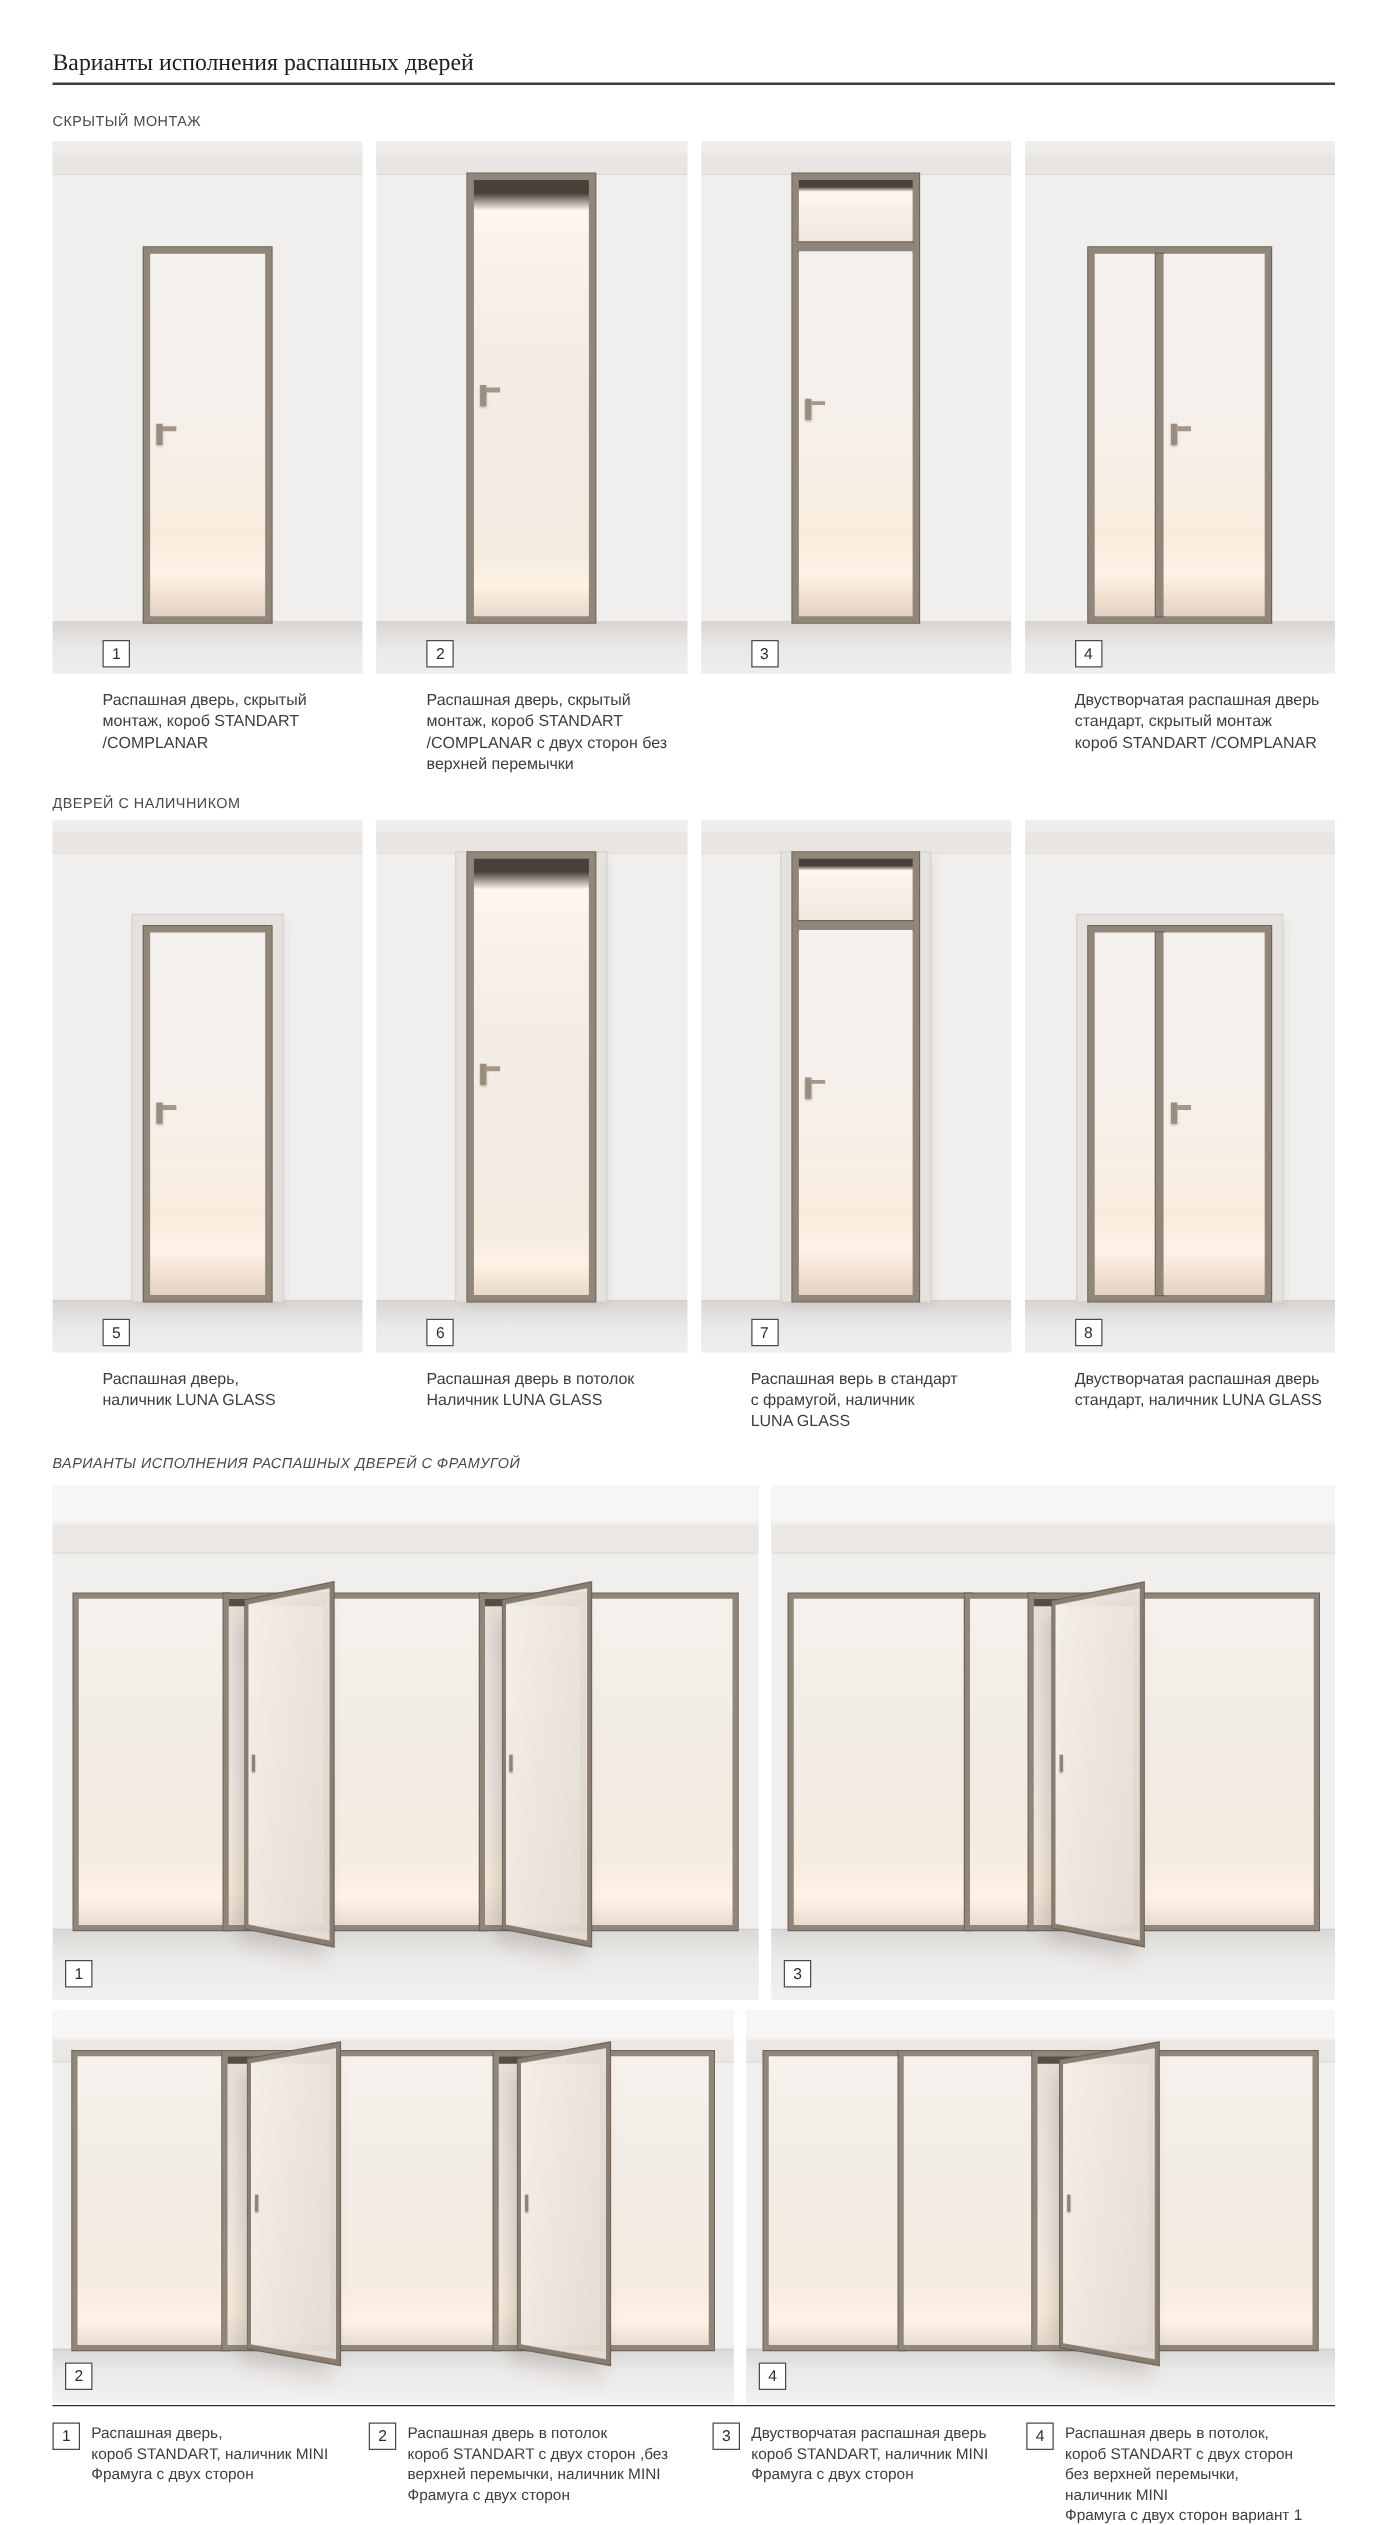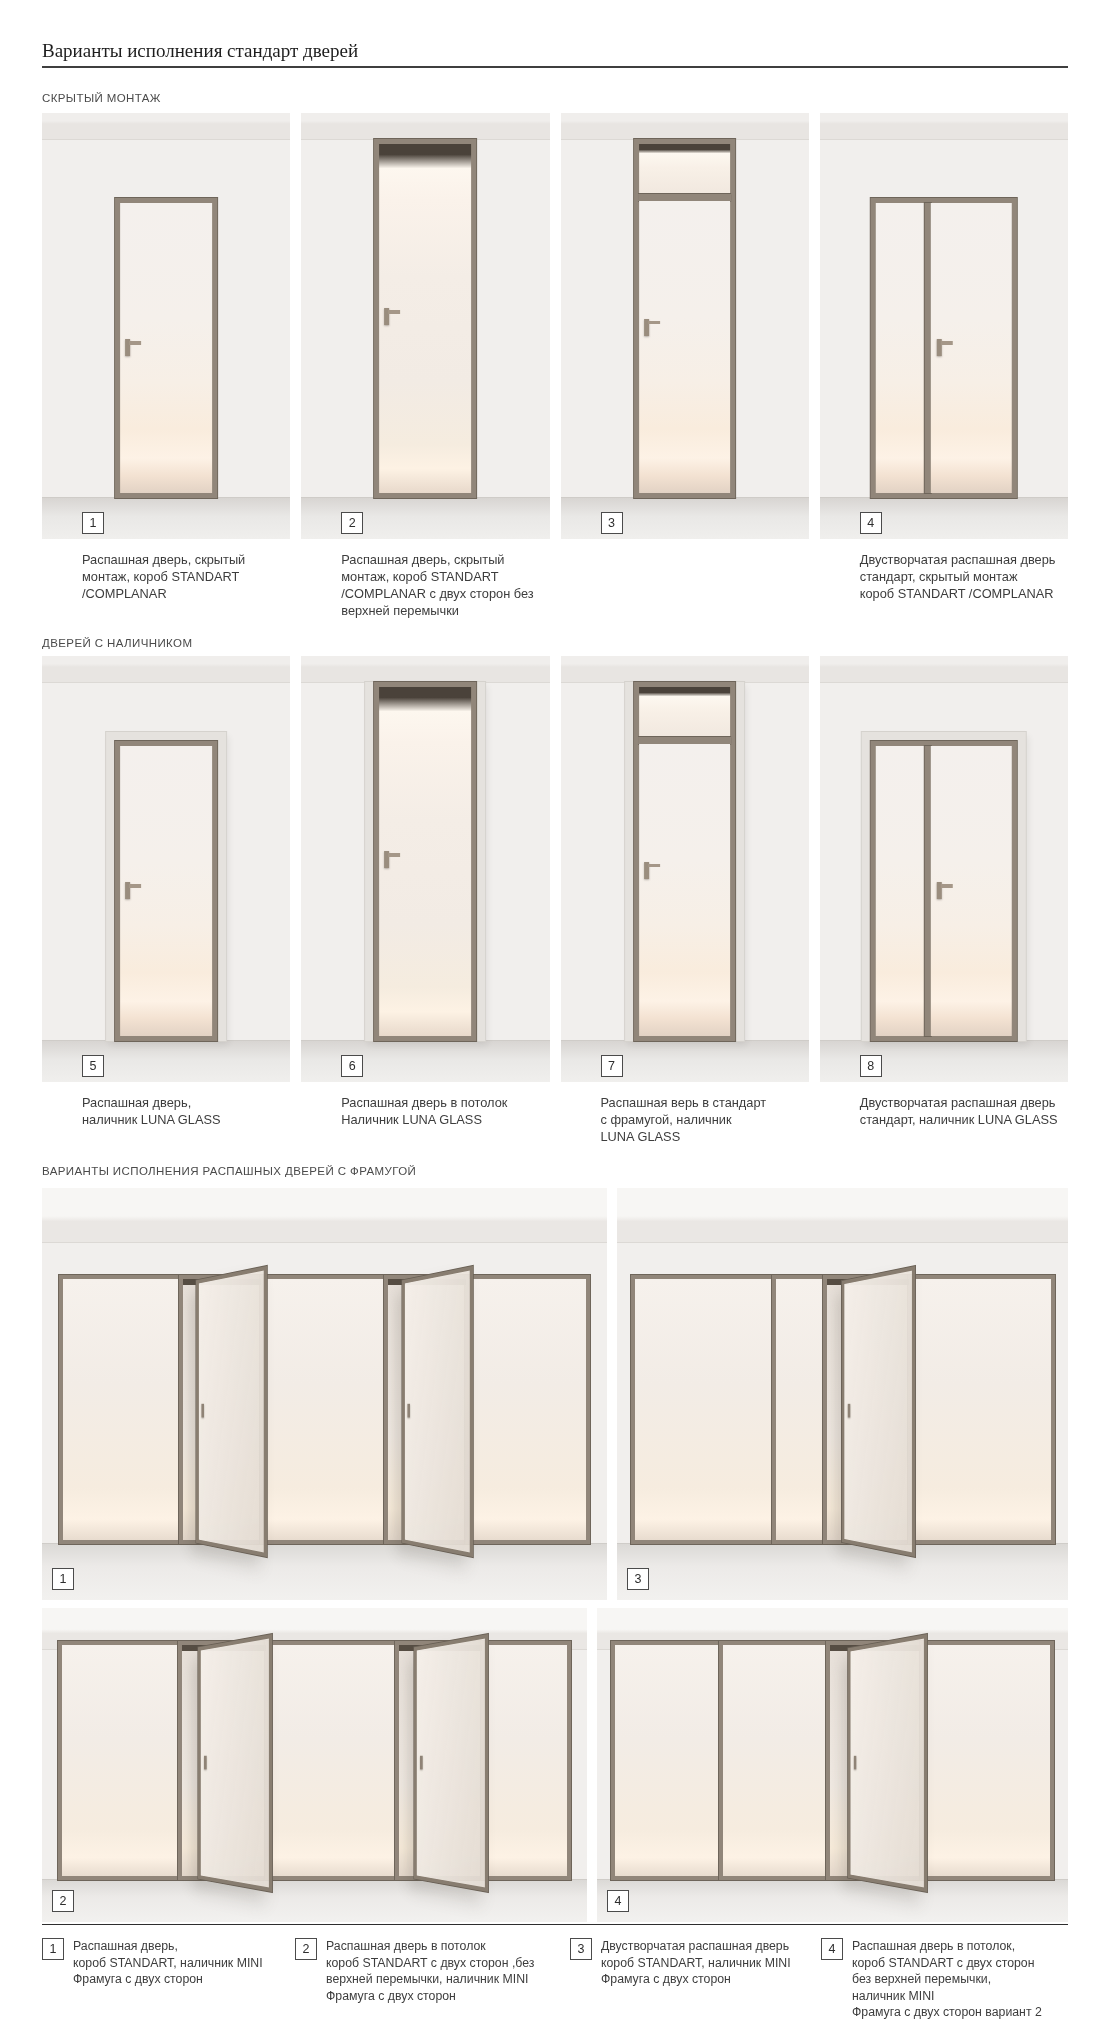--- a/index.html
+++ b/index.html
@@ -10,21 +10,21 @@
   .page-title{font-family:"Liberation Serif",serif;font-size:19px;line-height:22px;font-weight:400;color:#1d1d1d;margin:0;}
   .title-rule{height:2px;background:var(--line,#3f3f3f);margin-top:4px;}
 
   
   .sec-label{font-size:11.5px;line-height:13px;letter-spacing:.4px;color:#4a4a4a;}
   .sec1{margin-top:24px;}
   .sec2{margin-top:18px;}
   .sec3{margin-top:20px;}
   .sec1 .sec-label{margin-bottom:8px;}
   .sec2 .sec-label{margin-bottom:6px;}
-  .sec3 .sec-label{margin-bottom:10px;}
+  .sec3 .sec-label{margin-bottom:10px;font-style:italic;}
 
   
   .cards4{display:grid;grid-template-columns:repeat(4,1fr);gap:11px;}
   .card{margin:0;}
   .caption{margin:12px 0 0;padding-left:40px;font-size:12.8px;line-height:17px;white-space:pre-line;color:var(--text,#3d3d3d);}
 
   
   .photo{position:relative;background:var(--wall,#f1efed);overflow:hidden;}
   .photo-sm{height:426px;}
   .sc-ceiling{position:absolute;top:0;left:0;right:0;height:26px;
@@ -88,21 +88,21 @@
   .bottom-rule{height:1px;background:#2e2e2e;margin-top:2px;}
   .bottom-captions{display:grid;grid-template-columns:253px 275px 251px 247px;margin-top:13px;}
   .bcap{display:flex;gap:9px;padding-right:14px;}
   .bcap .bcap-text{font-size:12.3px;line-height:16.5px;white-space:pre-line;color:var(--text,#3d3d3d);}
 </style>
 </head>
 <body>
 
 <div class="page">
 
-  <h1 class="page-title">Варианты исполнения стандарт дверей</h1>
+  <h1 class="page-title">Варианты исполнения распашных дверей</h1>
   <div class="title-rule"></div>
 
   <div class="section sec1">
     <div class="sec-label">СКРЫТЫЙ МОНТАЖ</div>
     <div class="cards4">
       <figure class="card">
         <div class="photo photo-sm">
           <span class="badge badge-in">1</span>
         <div class="sc-ceiling"></div>
             <div class="sc-floor"></div>
@@ -375,18 +375,18 @@
         <span class="bcap-text">Двустворчатая распашная дверь
 короб STANDART, наличник MINI
 Фрамуга с двух сторон</span>
       </div>
       <div class="bcap">
         <span class="badge">4</span>
         <span class="bcap-text">Распашная дверь в потолок,
 короб STANDART с двух сторон
 без верхней перемычки,
 наличник MINI
-Фрамуга с двух сторон вариант 2</span>
+Фрамуга с двух сторон вариант 1</span>
       </div>
     </div>
   </div>
 
 </div>
 
 </body></html>

